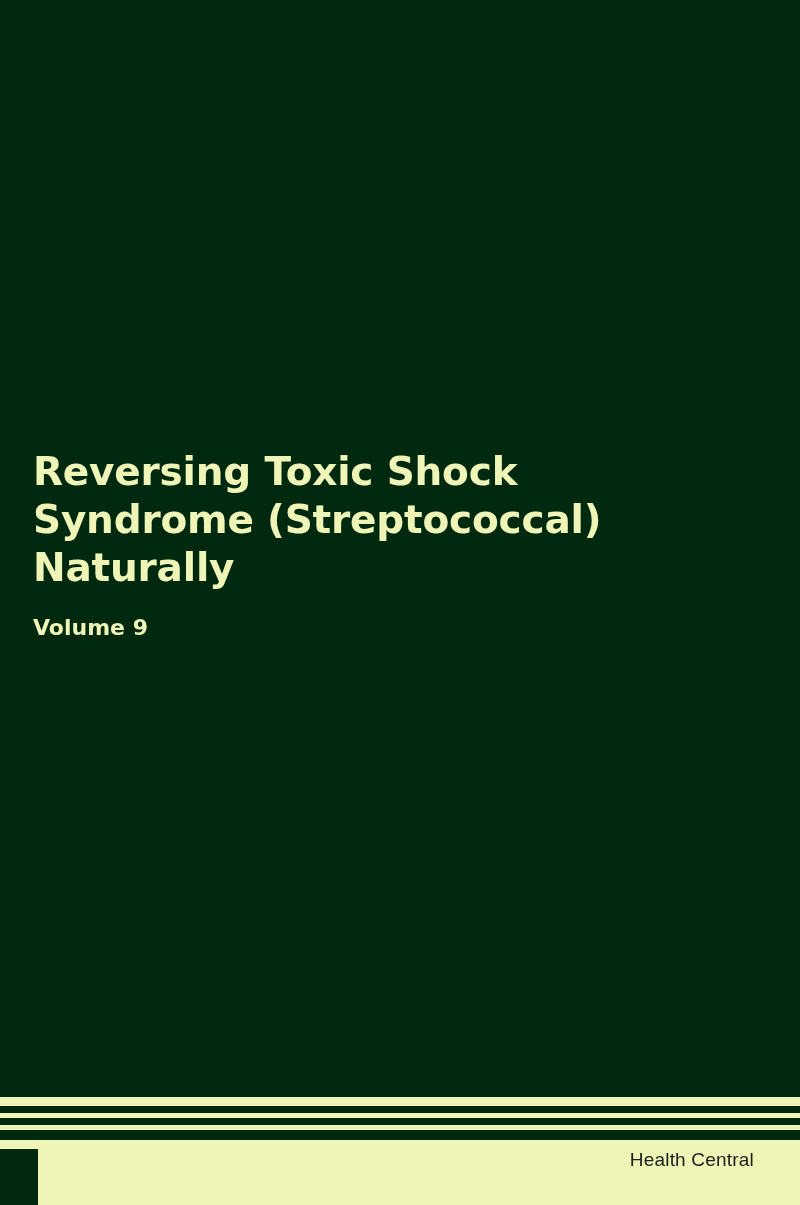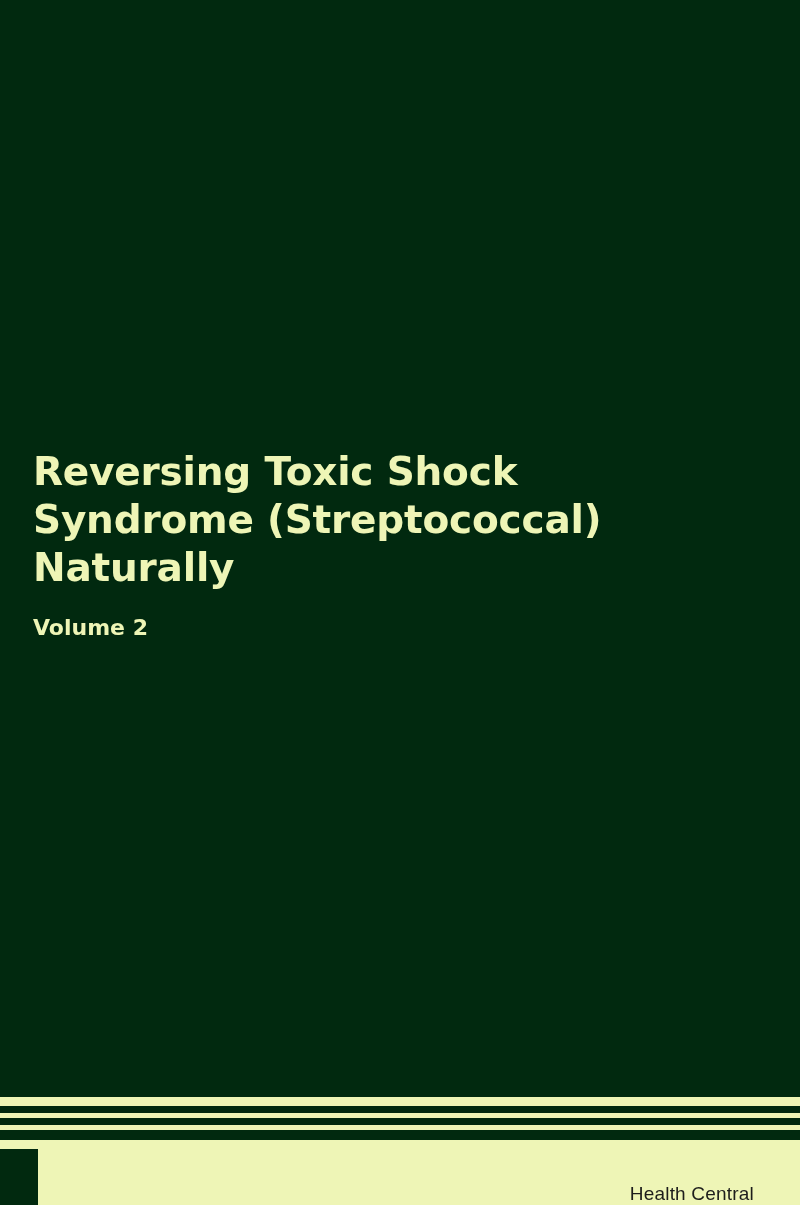--- a/index.html
+++ b/index.html
@@ -67,21 +67,21 @@
   .stripe-thin { height: 5px; }
   .stripe-gap-lg { height: 10px; background: #01290f; }
   .footer {
     position: absolute;
     left: 0;
     bottom: 0;
     width: 800px;
     height: 56px;
     background: #eef5b6;
     display: flex;
-    align-items: flex-end;
+    align-items: flex-start;
     justify-content: flex-end;
   }
   .footer-left-tab {
     position: absolute;
     left: 0;
     top: 0;
     width: 38px;
     height: 56px;
     background: #01290f;
   }
@@ -93,21 +93,21 @@
     letter-spacing: 0.2px;
   }
 </style>
 </head>
 <body>
 
 <div class="cover">
 
   <div class="title-block">
     <h1 class="book-title">Reversing Toxic Shock Syndrome (Streptococcal) Naturally</h1>
-    <p class="volume">Volume 2</p>
+    <p class="volume">Volume 9</p>
   </div>
 
   <div class="stripes">
     <div class="stripe stripe-thick"></div>
     <div class="stripe-gap-sm"></div>
     <div class="stripe stripe-thin"></div>
     <div class="stripe-gap-sm"></div>
     <div class="stripe stripe-thin"></div>
     <div class="stripe-gap-lg"></div>
     <div class="stripe stripe-thick"></div>

